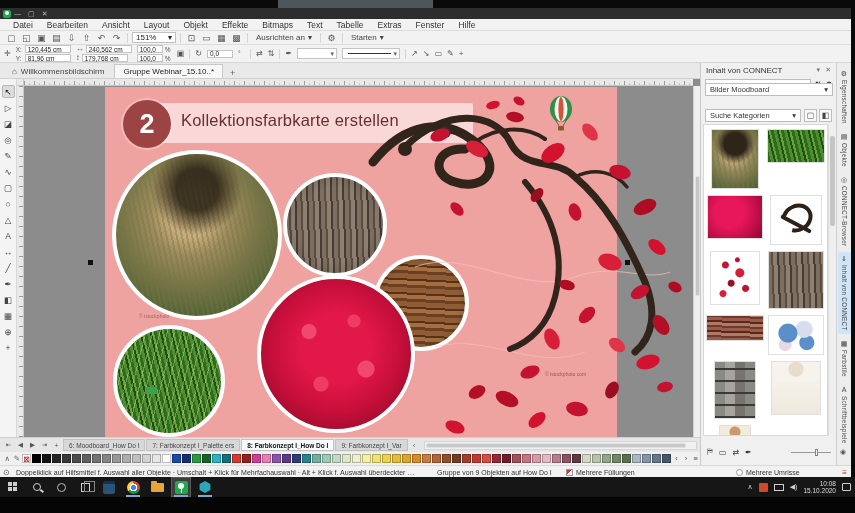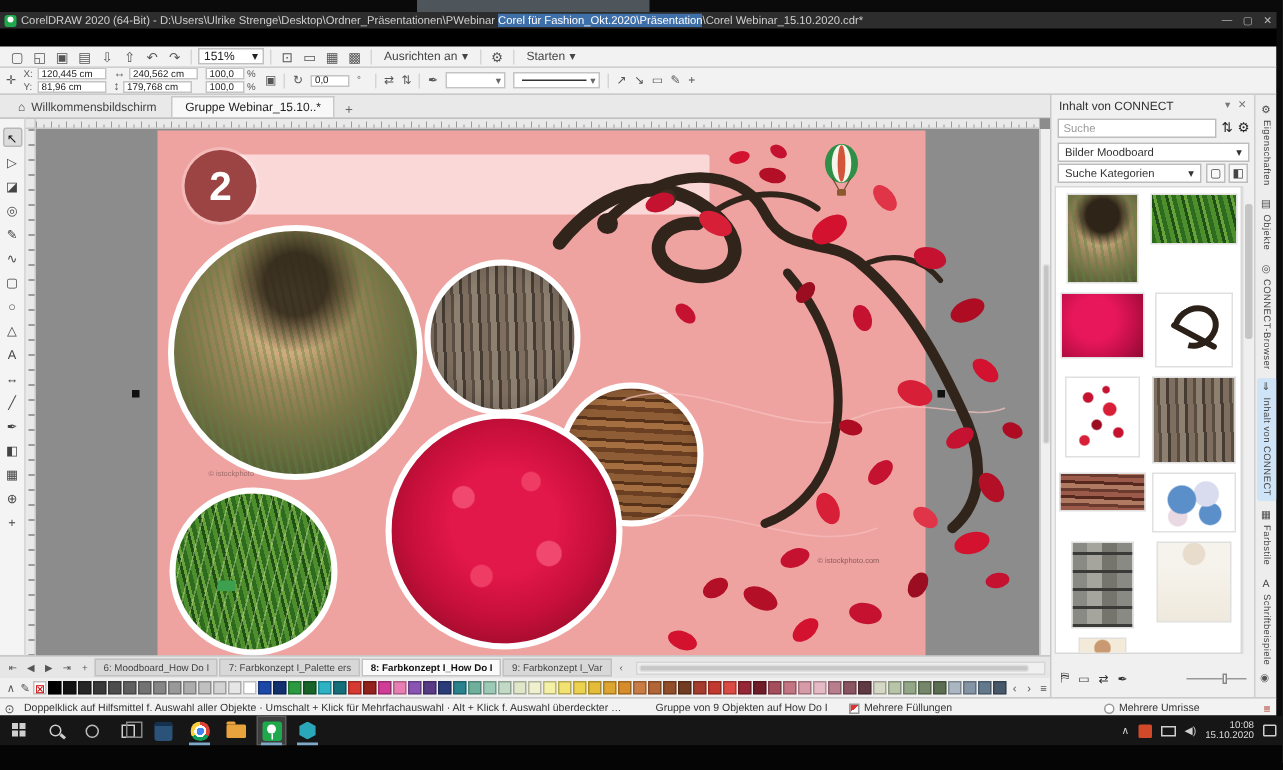--- a/index.html
+++ b/index.html
@@ -135,21 +135,21 @@
 .rightedge{position:absolute;left:851px;top:8px;width:4px;height:469px;background:#0a0a0a}
 
 .docker{position:absolute;left:700px;top:63px;width:136px;height:402px;background:#f0f0f0;border-left:1px solid #c9c9c9}
 .dkhead{height:14px;display:flex;align-items:center;justify-content:space-between;padding:0 5px;font-size:8px;color:#333}
 .dkhead .hic{color:#777;font-size:7px;display:flex;gap:5px}
 .searchrow{position:absolute;left:4px;top:15px;width:128px;height:14px;display:flex;align-items:center;gap:3px}
 .searchbox{flex:1;height:13px;border:1px solid #bdbdbd;background:#fff;font-size:7.5px;color:#333;padding:0 3px;font-family:"Liberation Sans",sans-serif}
 .searchbox::placeholder{color:#999}
 .sic{font-size:9px;color:#222}
 .dd{position:absolute;left:4px;height:13px;border:1px solid #bdbdbd;background:#fff;font-size:7.5px;color:#333;display:flex;align-items:center;justify-content:space-between;padding:0 4px}
-.dd1{top:32px;width:128px}
+.dd1{top:20px;width:128px}
 .dd2{top:46px;width:96px}
 .ddbtn{position:absolute;top:46px;width:13px;height:13px;border:1px solid #bdbdbd;background:#f8f8f8;display:flex;align-items:center;justify-content:center;font-size:8px;color:#444}
 .thumbarea{position:absolute;left:2px;top:61px;width:125px;height:312px;background:#fff;border:1px solid #d8d8d8;overflow:hidden;display:grid;grid-template-columns:1fr 1fr;align-content:start;justify-items:center;row-gap:6px;padding-top:4px}
 .thumb{border:1px solid #e0e0e0;cursor:pointer}
 .th-portrait{width:48px;height:60px;background:radial-gradient(circle at 50% 24%,#2e2418 0 22%,rgba(0,0,0,0) 40%),repeating-linear-gradient(80deg,rgba(96,128,62,.45) 0 2px,rgba(0,0,0,0) 2px 5px),radial-gradient(circle at 48% 40%,#c9a87c 0 20%,#98855c 45%,#6b6b42 75%,#515c33 100%)}
 .th-grass{width:58px;height:34px;background:repeating-linear-gradient(76deg,#2f6b1f 0 3px,#4d8f2c 3px 6px,#1f4f15 6px 8px,#67a33b 8px 10px)}
 .th-flowers{width:56px;height:44px;background:radial-gradient(circle at 40% 40%,#e8175c 0 35%,#c40f4a 65%,#8e0a33 100%)}
 .th-branch{width:52px;height:50px;background:#fff;position:relative}
 .th-branch:before{content:"";position:absolute;left:10px;top:8px;width:24px;height:20px;border:4px solid #2c2118;border-radius:50%;border-left-color:transparent;transform:rotate(-30deg)}
 .th-branch:after{content:"";position:absolute;left:8px;top:26px;width:34px;height:4px;background:#2c2118;border-radius:2px;transform:rotate(28deg)}
@@ -178,28 +178,42 @@
 <body>
 
 <div class="app">
 
   <div class="row topstrip">
       <div class="seg"></div>
     </div>
 
   <div class="row titlebar">
     <span class="corelic"></span>
-    <span class="wtitle"><span>CorelDRAW 2020 (64-Bit) - D:\Users\Ulrike Strenge\Desktop\Ordner_Präsentationen\PWebinar </span><span class="hl">Corel für Fashion_Okt.2020\Präsentation</span><span>\Corel Webinar_15.10.2020.cdr*</span></span>
     <span class="wbtns">
       <span>—</span>
       <span>▢</span>
       <span>✕</span>
     </span>
   </div>
 
+  <div class="row menubar">
+
+  <span class="menu">Datei</span>
+      <span class="menu">Bearbeiten</span>
+      <span class="menu">Ansicht</span>
+      <span class="menu">Layout</span>
+      <span class="menu">Objekt</span>
+      <span class="menu">Effekte</span>
+      <span class="menu">Bitmaps</span>
+      <span class="menu">Text</span>
+      <span class="menu">Tabelle</span>
+      <span class="menu">Extras</span>
+      <span class="menu">Fenster</span>
+      <span class="menu">Hilfe</span>
+    </div>
 
   <div class="row stdbar">
     <span style="display:flex;gap:2px">
 
     <span class="tbic">▢</span>
         <span class="tbic">◱</span>
         <span class="tbic">▣</span>
         <span class="tbic">▤</span>
         <span class="tbic">⇩</span>
         <span class="tbic">⇧</span>
@@ -326,20 +340,21 @@
         <span class="tool">+</span>
       </div>
     <div class="corner"></div>
     <div class="hruler"></div>
     <div class="vruler"></div>
 
     <div class="canvas">
       <div class="slide">
         <div class="banner"></div>
         <div class="stepcircle">2</div>
+        <div class="slidetitle">Kollektionsfarbkarte erstellen</div>
 
         <div class="circ c-portrait"></div>
         <div class="circ c-bark"></div>
         <div class="circ c-woven"></div>
         <div class="circ c-flower"></div>
         <div class="circ c-grass"></div>
         <div class="greentag"></div>
         <div class="wm left">© istockphoto</div>
         <div class="wm right">© istockphoto.com</div>
 

